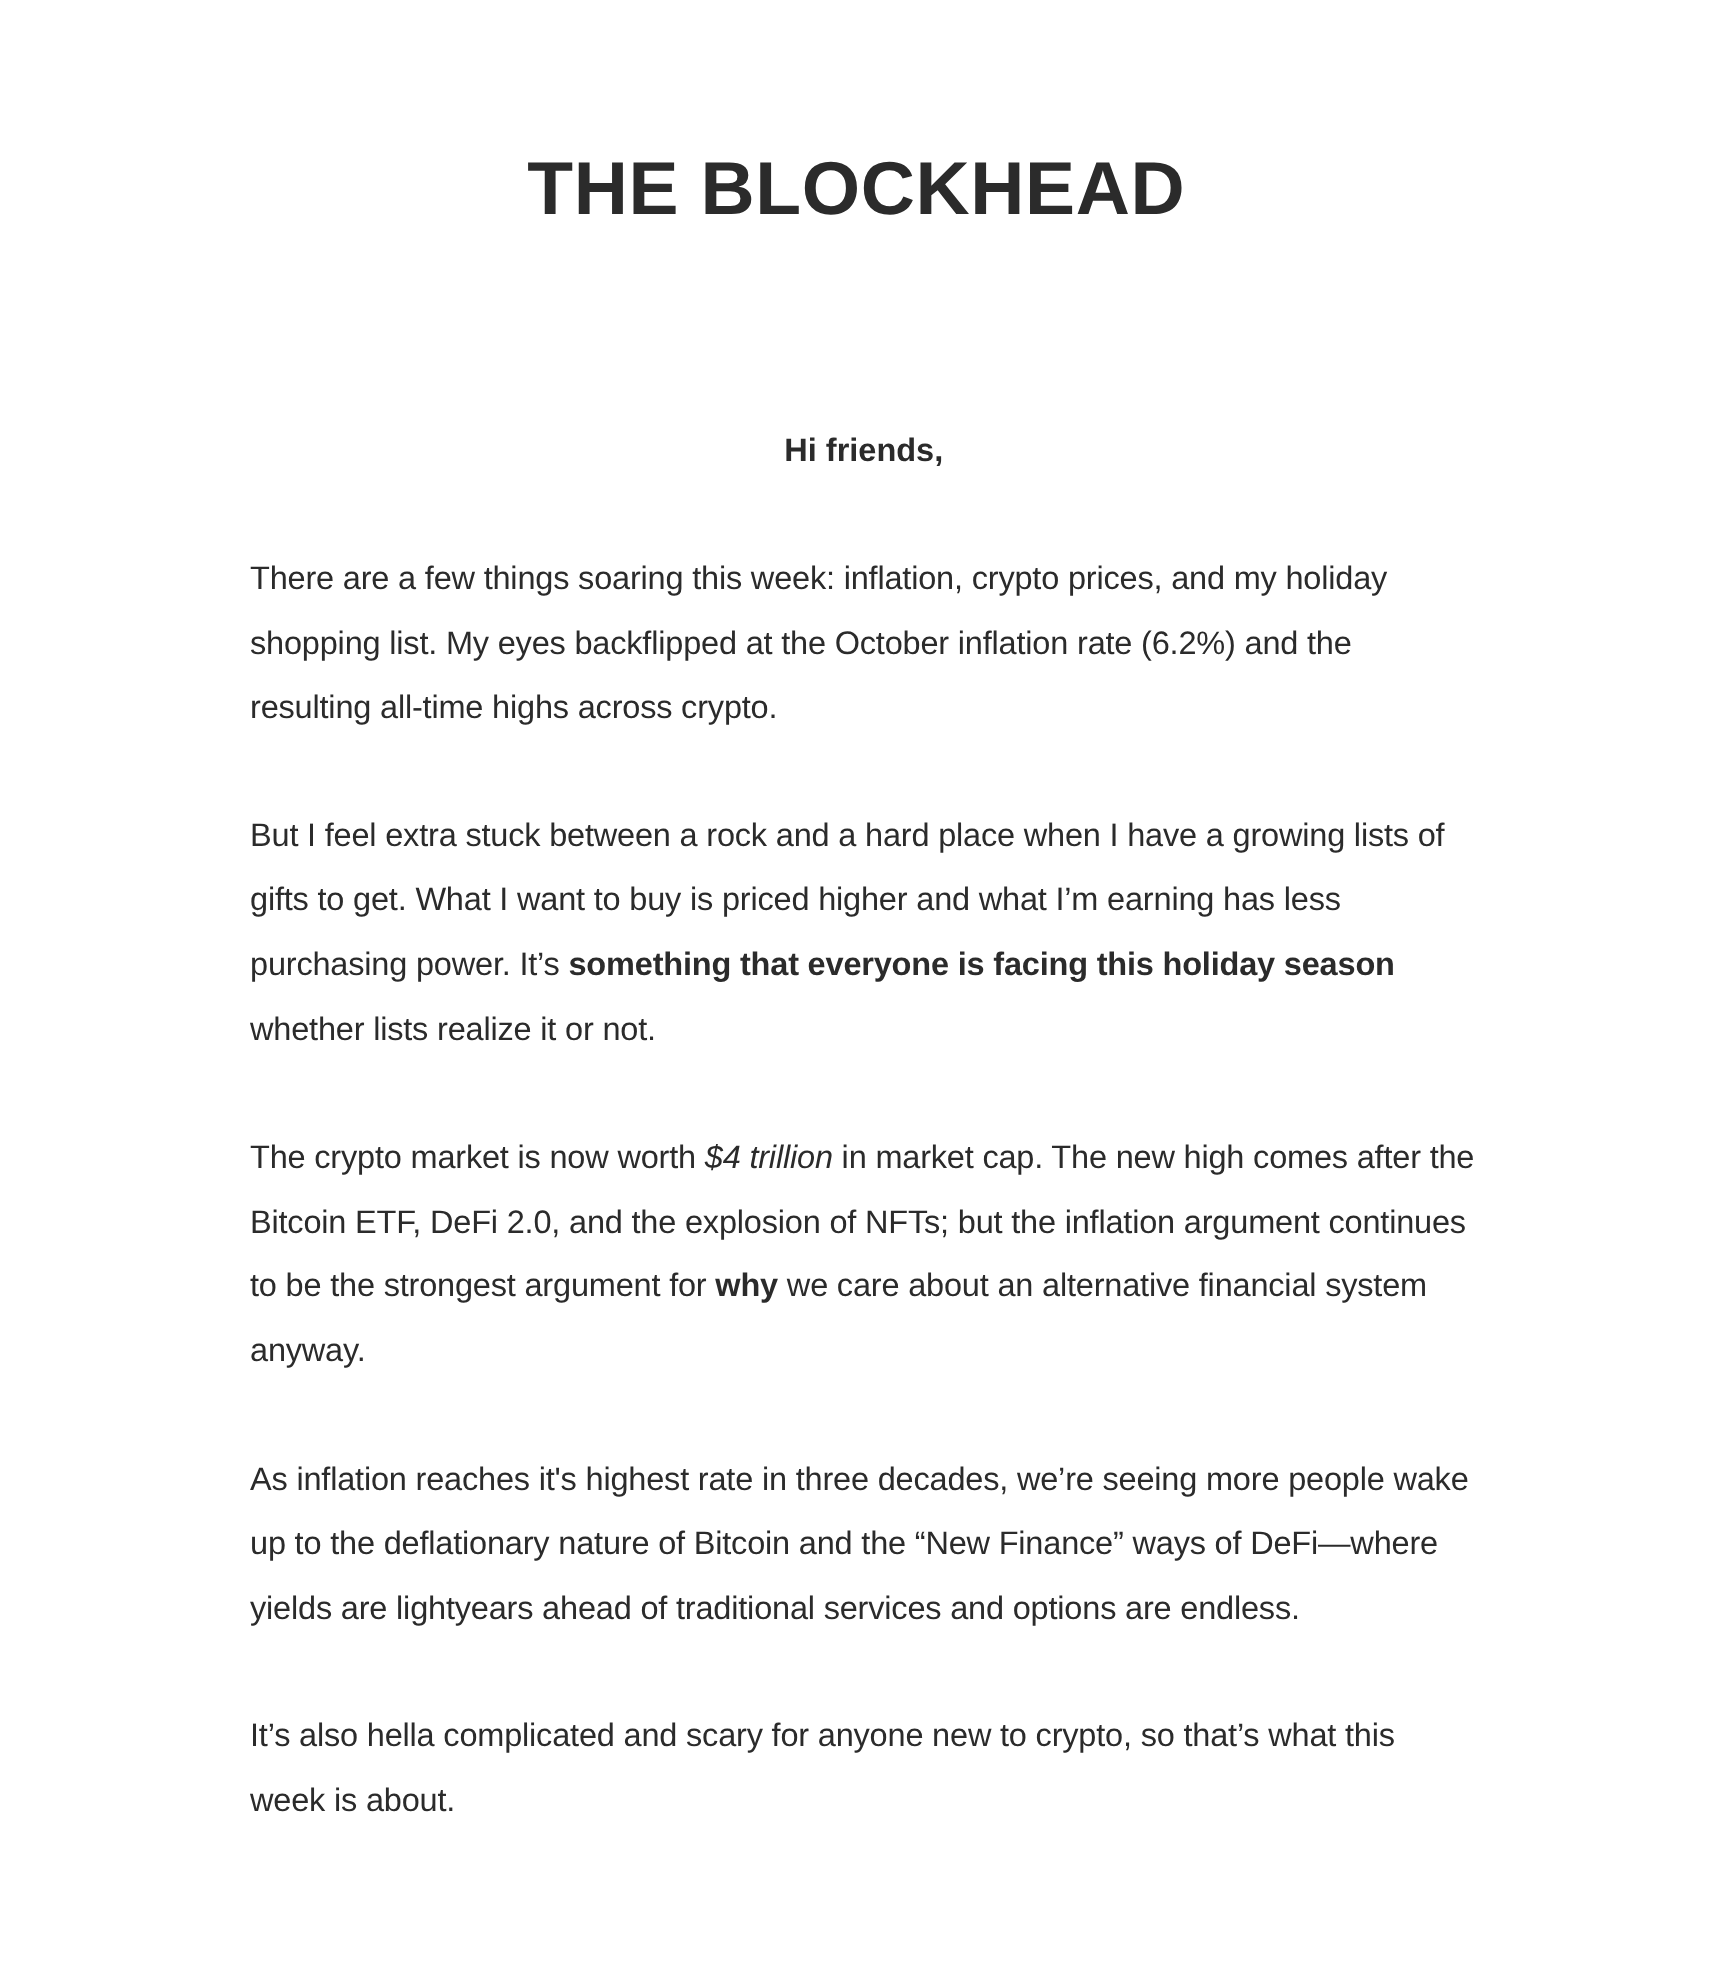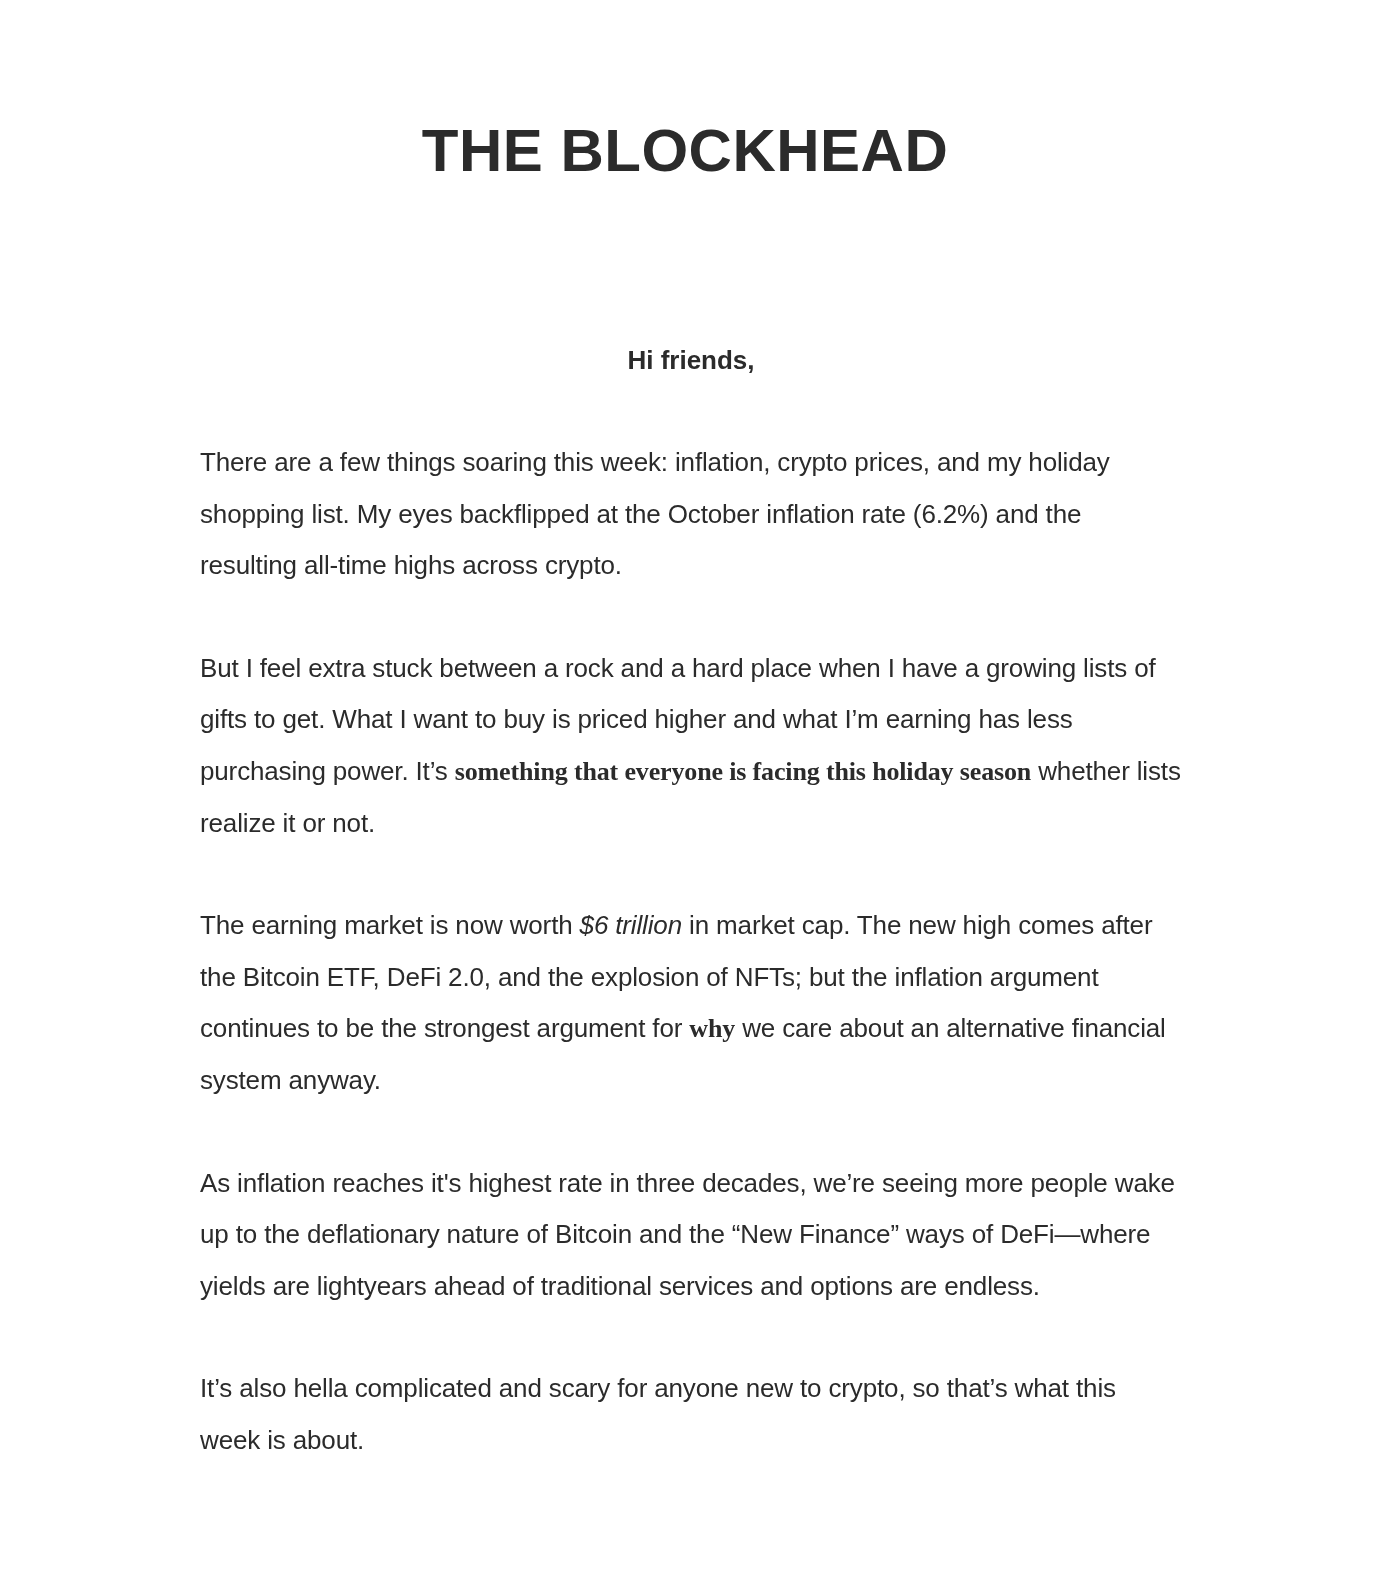--- a/index.html
+++ b/index.html
@@ -47,41 +47,41 @@
     line-height: 52px;
     margin: 34px 0 0 0;
     text-align: center;
   }
   p.body {
     font-size: 26px;
     line-height: 51.6px;
     margin: 51px 0 0 0;
     letter-spacing: -0.15px;
   }
-  p.body strong { font-weight: bold; font-family: Liberation Serif, serif; }
+  p.body strong { font-weight: bold; }
   p.body em { font-style: italic; }
 </style>
 </head>
 <body>
 
 <h1 class="masthead">THE BLOCKHEAD</h1>
 
 <div class="content">
   <p class="greeting">Hi friends,</p>
 
   <p class="body">
     <span>There are a few things soaring this week: inflation, crypto prices, and my holiday shopping list. My eyes backflipped at the October inflation rate (6.2%) and the resulting all-time highs across crypto.</span>
   </p>
 
   <p class="body">
     <span>But I feel extra stuck between a rock and a hard place when I have a growing lists of gifts to get. What I want to buy is priced higher and what I’m earning has less purchasing power. It’s </span><strong>something that everyone is facing this holiday season</strong><span> whether lists realize it or not.</span>
   </p>
 
   <p class="body">
-    <span>The earning market is now worth </span><em>$6 trillion</em><span> in market cap. The new high comes after the Bitcoin ETF, DeFi 2.0, and the explosion of NFTs; but the inflation argument continues to be the strongest argument for </span><strong>why</strong><span> we care about an alternative financial system anyway.</span>
+    <span>The crypto market is now worth </span><em>$4 trillion</em><span> in market cap. The new high comes after the Bitcoin ETF, DeFi 2.0, and the explosion of NFTs; but the inflation argument continues to be the strongest argument for </span><strong>why</strong><span> we care about an alternative financial system anyway.</span>
   </p>
 
   <p class="body">
     <span>As inflation reaches it's highest rate in three decades, we’re seeing more people wake up to the deflationary nature of Bitcoin and the “New Finance” ways of DeFi—where yields are lightyears ahead of traditional services and options are endless.</span>
   </p>
 
   <p class="body">
     <span>It’s also hella complicated and scary for anyone new to crypto, so that’s what this week is about.</span>
   </p>
 </div>

